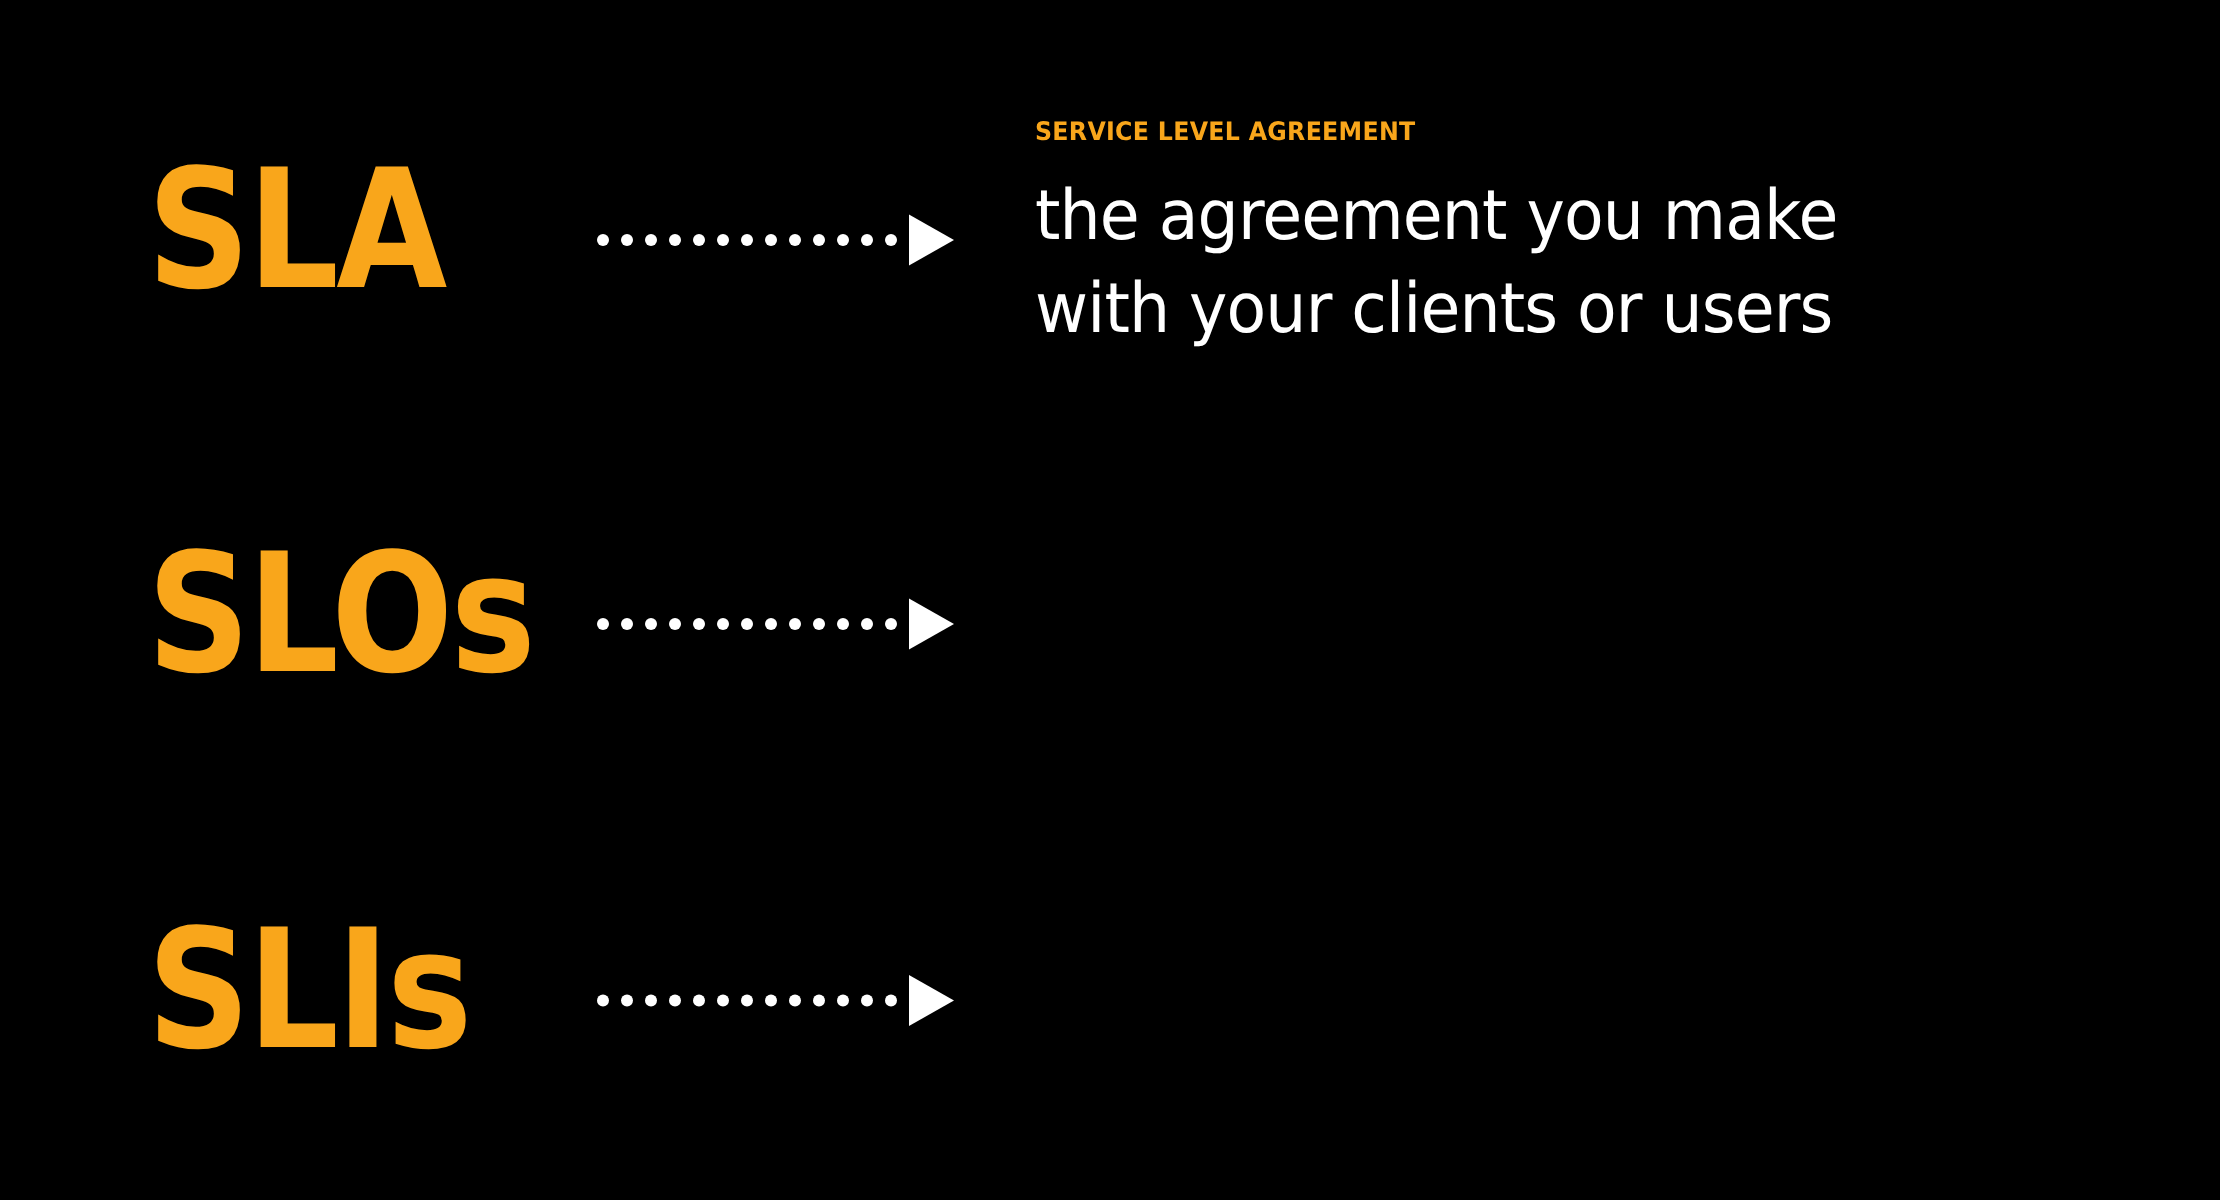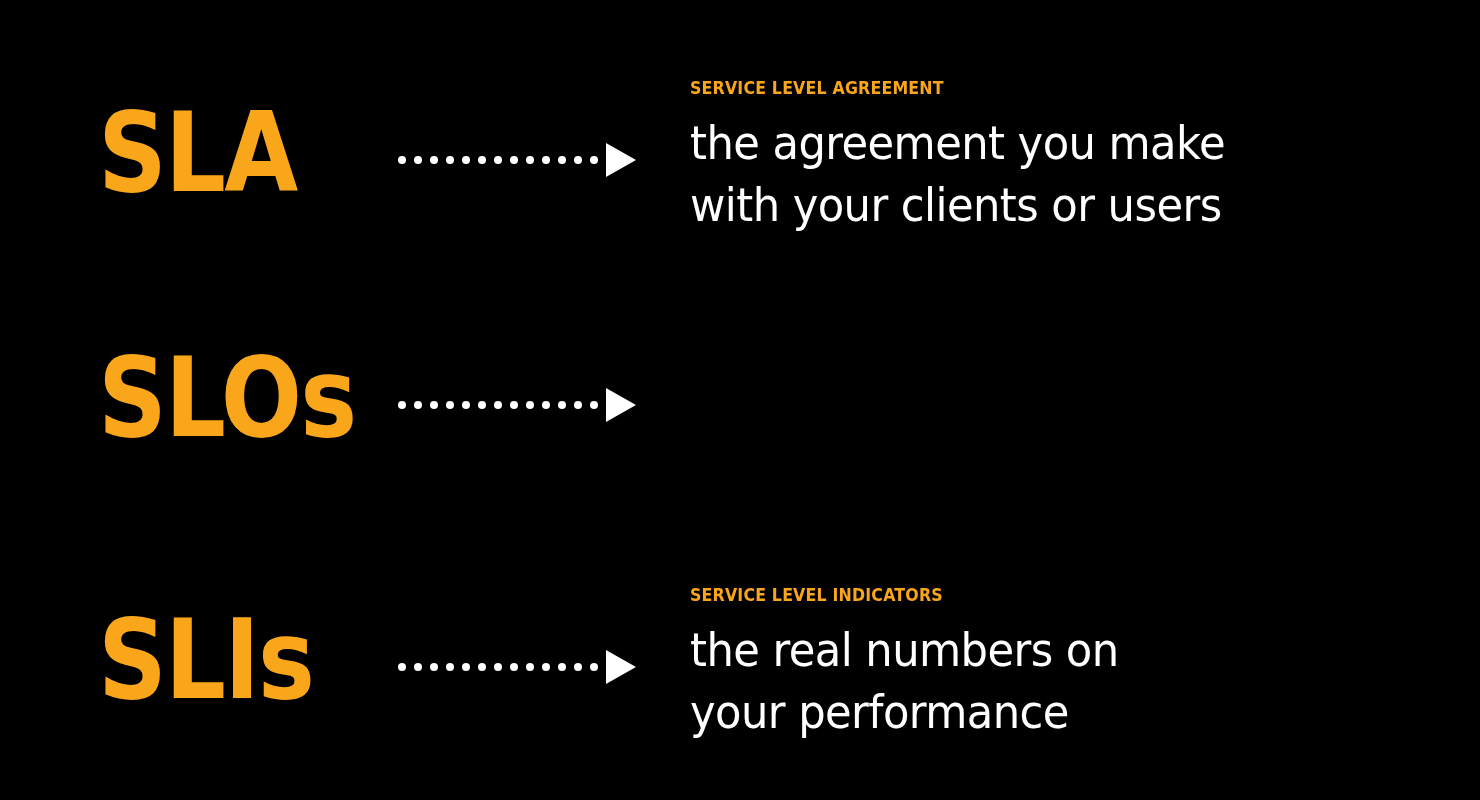--- a/index.html
+++ b/index.html
@@ -22,21 +22,21 @@
     box-sizing: border-box;
   }
 
   .row {
     position: absolute;
     left: 0;
     width: 1480px;
     height: 210px;
   }
   .row-1 { top: 60px; }
-  .row-2 { top: 305px; }
+  .row-2 { top: 316px; }
   .row-3 { top: 567px; }
 
   
   .acronym {
     position: absolute;
     left: 98px;
     top: 38px;
     color: #F9A61B;
     font-family: "DejaVu Sans", sans-serif;
     font-weight: 700;
@@ -183,22 +183,15 @@
         <span class="dot"></span>
         <span class="dot"></span>
         <span class="dot"></span>
         <span class="dot"></span>
         <span class="dot"></span>
         <span class="dot"></span>
         <span class="dot"></span>
       </div>
       <span class="arrowhead"></span>
     </div>
-    <div class="desc">
-      <div class="eyebrow">SERVICE LEVEL INDICATORS</div>
-      <div class="body-text">
-        <span class="line">the real numbers on</span>
-        <span class="line">your performance</span>
-      </div>
-    </div>
   </div>
 
 </div>
 
 </body></html>

